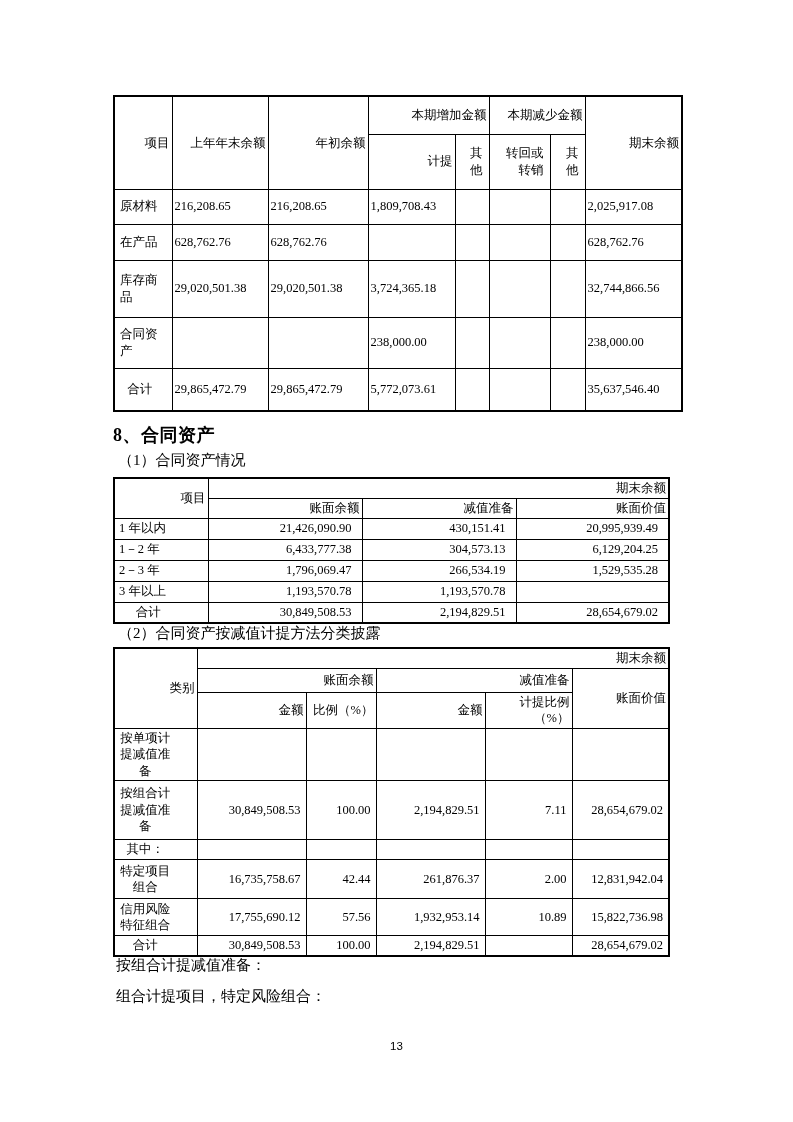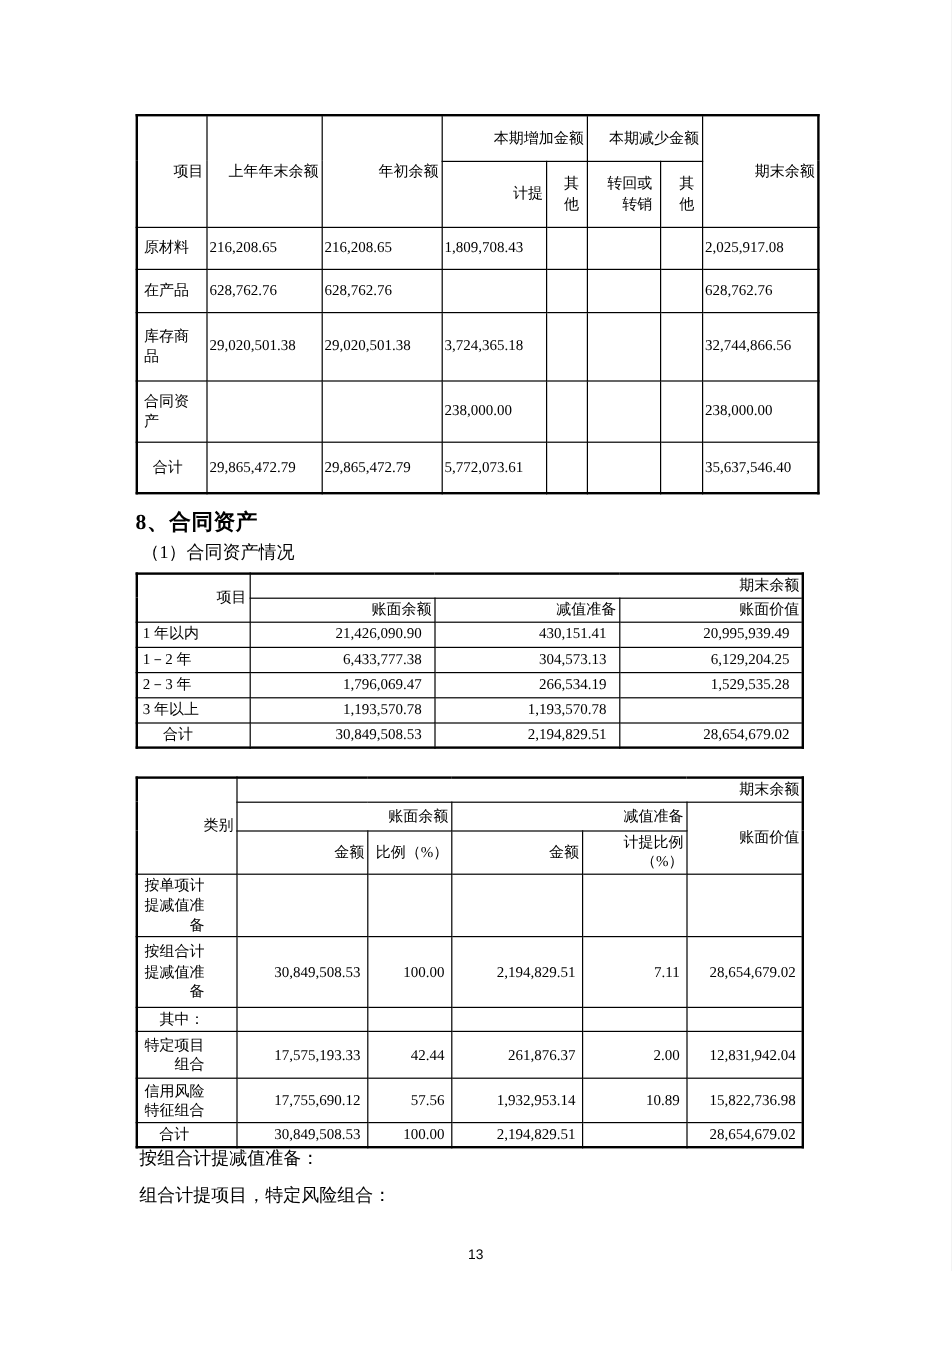--- a/index.html
+++ b/index.html
@@ -15,21 +15,21 @@
   th.pre{white-space:pre-line;}
   
   .t1 td.lbl{text-align:left;padding:1px 12px 1px 5px;margin-left:43px;}
   .t1 td.num{padding:1px 8px 1px 2px;}
   .t1 td.ctr{text-align:center;padding:1px 12px 1px 5px;}
   
   .t2 td.lbl{text-align:left;padding:1px 4px;}
   .t2 td.num{text-align:right;padding:1px 10px 1px 2px;}
   .t2 td.ctr{text-align:center;padding:1px 30px 1px 4px;}
   
-  .t3 td.lbl{text-align:right;padding:1px 26px 1px 5px;margin-left:12px;}
+  .t3 td.lbl{text-align:center;padding:1px 26px 1px 5px;margin-left:12px;}
   .t3 td.num{text-align:right;padding:1px 5px 1px 2px;}
   .t3 td.ctr{text-align:center;padding:1px 26px 1px 5px;}
   .abs{position:absolute;}
   .h-bold{font-size:18px;font-weight:bold;letter-spacing:0.5px;}
   .h-sub{font-size:15px;}
   .note{font-size:15px;}
   .pageno{font-family:"Liberation Sans","DejaVu Sans",sans-serif;font-size:11.5px;
           width:100%;text-align:center;}
 </style>
 </head>
@@ -162,20 +162,21 @@
     </tr>
     <tr style="height:21px">
       <td class="ctr">合计</td>
       <td class="num">30,849,508.53</td>
       <td class="num">2,194,829.51</td>
       <td class="num">28,654,679.02</td>
     </tr>
   </tbody>
     </table>
 
+  <div class="abs h-sub" style="left:118px;top:624px;">（2）合同资产按减值计提方法分类披露</div>
 
   <table class="abs t3" style="left:113px;top:647px;width:555px;">
     <colgroup>
       <col style="width:83px">
         <col style="width:109px">
         <col style="width:70px">
       <col style="width:109px">
         <col style="width:87px">
         <col style="width:97px">
     </colgroup>
@@ -215,21 +216,21 @@
     <tr style="height:20px">
       <td class="lbl">其中：</td>
       <td class="num"></td>
       <td class="num"></td>
       <td class="num"></td>
       <td class="num"></td>
       <td class="num"></td>
     </tr>
     <tr style="height:39px">
       <td class="lbl">特定项目组合</td>
-      <td class="num">17,575,193.33</td>
+      <td class="num">16,735,758.67</td>
       <td class="num">42.44</td>
       <td class="num">261,876.37</td>
       <td class="num">2.00</td>
       <td class="num">12,831,942.04</td>
     </tr>
     <tr style="height:37px">
       <td class="lbl">信用风险特征组合</td>
       <td class="num">17,755,690.12</td>
       <td class="num">57.56</td>
       <td class="num">1,932,953.14</td>

